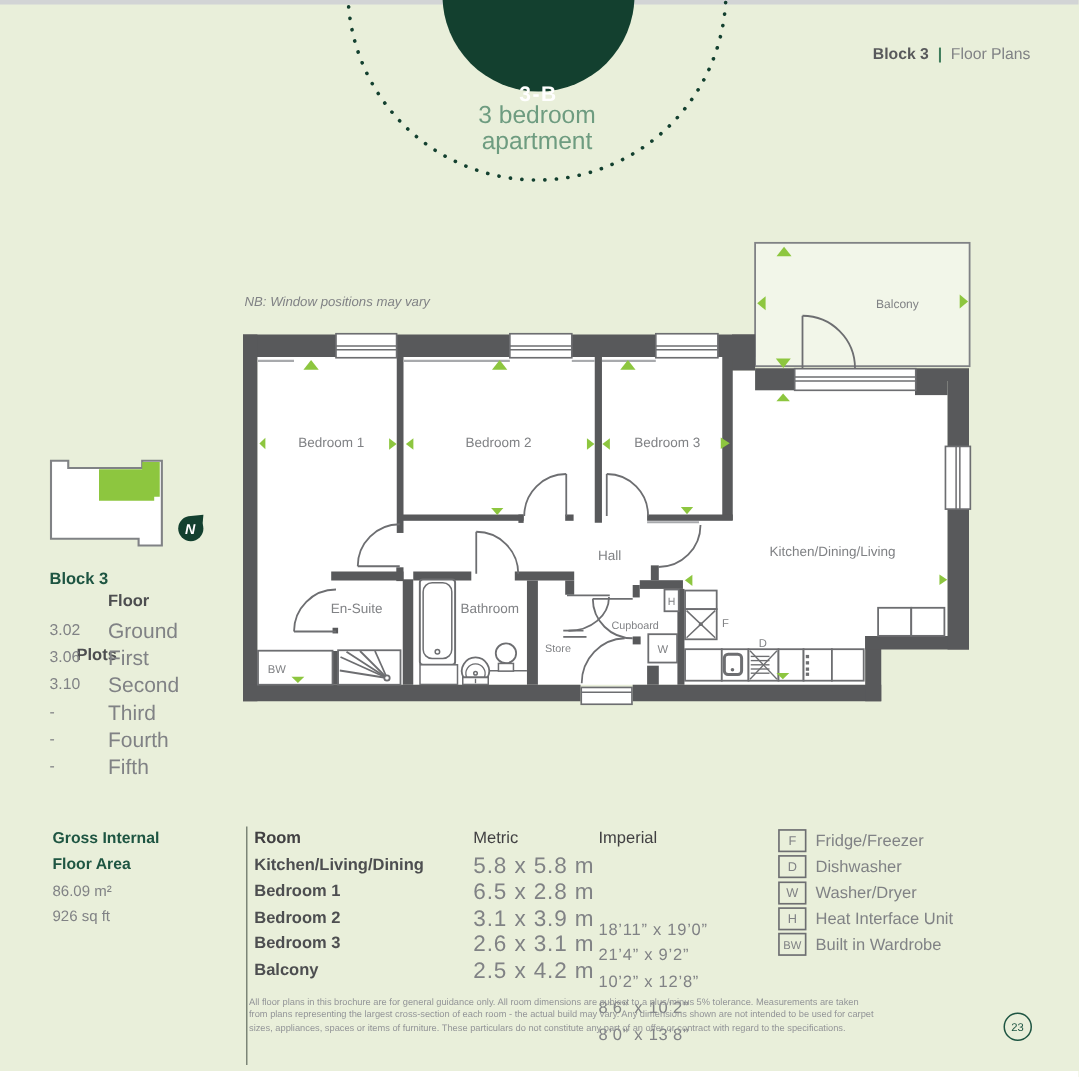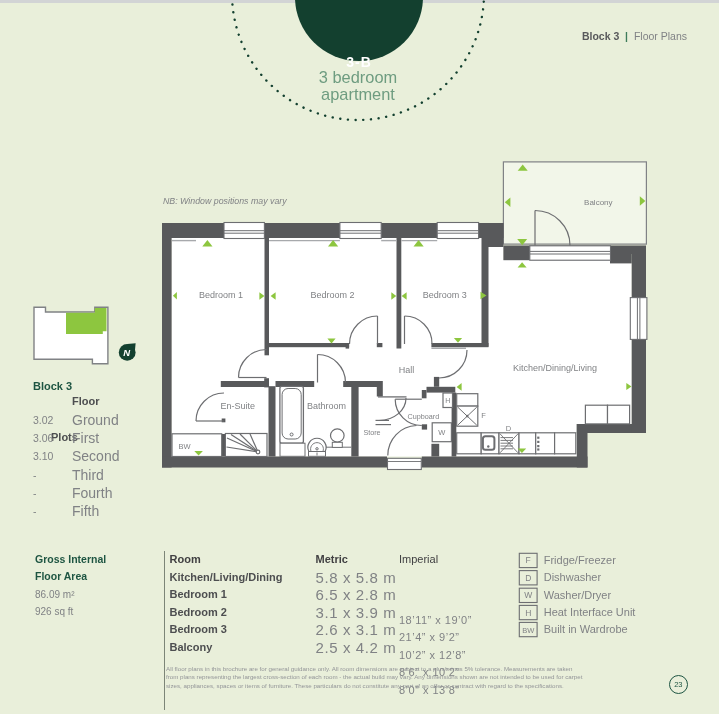--- a/index.html
+++ b/index.html
@@ -358,21 +358,21 @@
     <text x="505.8" y="431.3" font-size="7.5" text-anchor="start">D</text>
   </g>
 </svg>
 
 <div class="abs" style="left:163.5px;top:551px;width:1px;height:159px;background:#7C8577;"></div>
 
 <div class="abs" style="left:35px;top:551px;font-size:10.5px;font-weight:bold;color:#1E5542;line-height:17.4px;">Gross Internal<br>Floor Area</div>
 <div class="abs" style="left:35px;top:586px;font-size:10px;color:#808285;line-height:17.4px;">86.09 m²<br>926 sq ft</div>
 
 <div class="abs" style="left:169.5px;top:553px;font-size:11px;font-weight:bold;color:#414042;">Room</div>
-<div class="abs" style="left:315.5px;top:553px;font-size:11px;font-weight:bold;color:#414042;">Metric</div>
+<div class="abs" style="left:315.5px;top:553px;font-size:11px;font-weight:normal;color:#414042;">Metric</div>
 <div class="abs" style="left:399px;top:553px;font-size:11px;font-weight:normal;color:#414042;">Imperial</div>
 <div class="abs" style="left:169.5px;top:569px;font-size:11px;font-weight:bold;color:#4D4E50;line-height:17.4px;">Kitchen/Living/Dining<br>Bedroom 1<br>Bedroom 2<br>Bedroom 3<br>Balcony</div>
 <div class="abs" style="left:315.5px;top:569px;font-size:15px;color:#808285;line-height:17.4px;letter-spacing:0.6px;">5.8 x 5.8 m<br>6.5 x 2.8 m<br>3.1 x 3.9 m<br>2.6 x 3.1 m<br>2.5 x 4.2 m</div>
 <div class="abs" style="left:399px;top:569px;font-size:11px;color:#808285;line-height:17.4px;letter-spacing:0.5px;margin-top:43px;">18’11” x 19’0”<br>21’4” x 9’2”<br>10’2” x 12’8”<br>8’6” x 10’2”<br>8’0” x 13’8”</div>
 
 <svg class="abs" style="left:505px;top:545px;" width="214" height="100" viewBox="0 0 214 100">
   <g fill="none" stroke="#6D6E71" stroke-width="1.1">
     <rect x="14.3" y="8.3" width="17.8" height="14.3"></rect>
     <rect x="14.3" y="25.6" width="17.8" height="14.3"></rect>
     <rect x="14.3" y="43.2" width="17.8" height="14.3"></rect>

